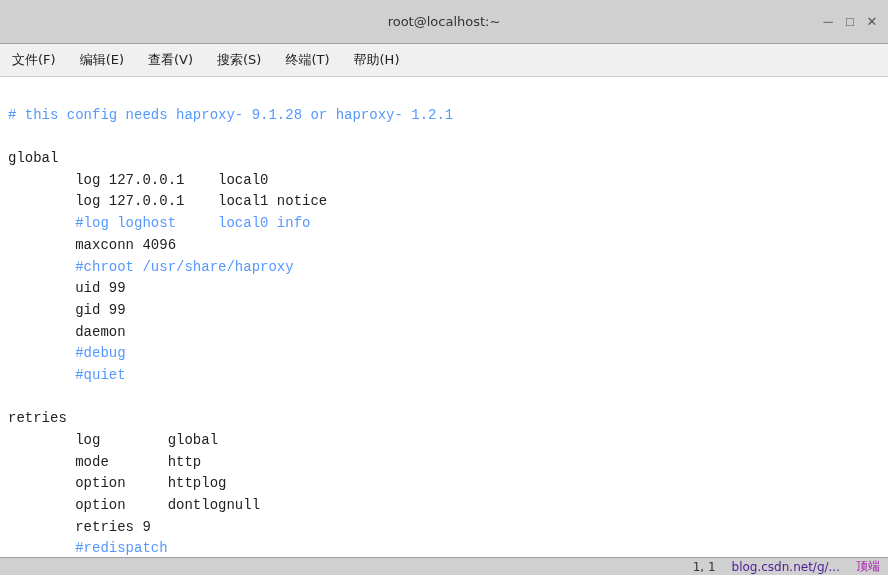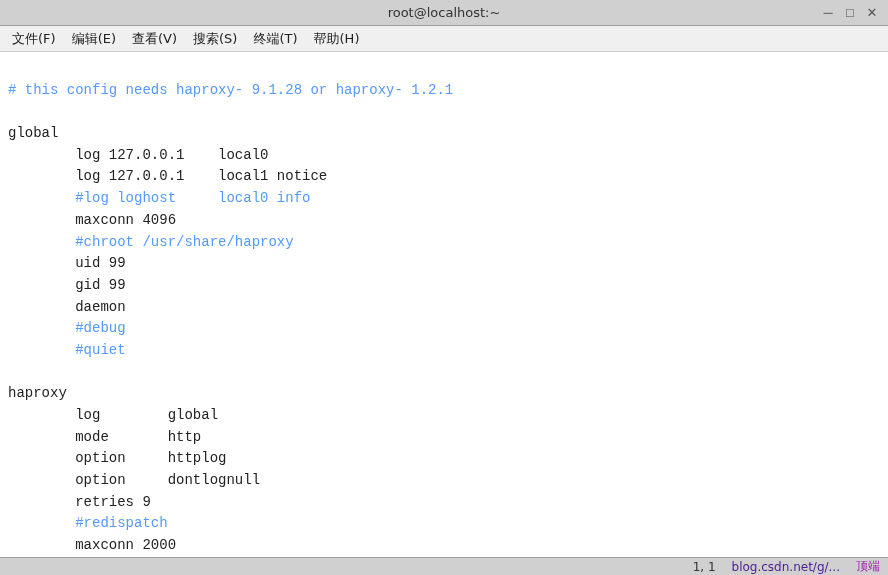--- a/index.html
+++ b/index.html
@@ -19,21 +19,21 @@
     .window {
       width: 888px;
       height: 575px;
       display: flex;
       flex-direction: column;
       background: #ffffff;
     }
 
     .title-bar {
       background: #d0d0d0;
-      height: 26px;
+      height: 44px;
       display: flex;
       align-items: center;
       justify-content: space-between;
       padding: 12px 8px;
       border-bottom: 1px solid #a0a0a0;
     }
 
     .title-bar-title {
       flex: 1;
       text-align: center;
@@ -59,23 +59,23 @@
       align-items: center;
       justify-content: center;
       padding: 0;
     }
 
     .menu-bar {
       background: #f0f0f0;
       height: 26px;
       display: flex;
       align-items: center;
-      padding: 9px 4px;
+      padding: 16px 4px;
       border-bottom: 1px solid #ccc;
-      gap: 0;
+      gap: 8px;
     }
 
     .menu-item {
       padding: 2px 8px;
       font-size: 13px;
       color: #222;
       cursor: pointer;
       font-family: 'DejaVu Sans', Arial, sans-serif;
       border-radius: 2px;
     }
@@ -165,21 +165,21 @@
 <span class="normal-text">        log 127.0.0.1    local1 notice</span>
 <span class="comment-line">        #log loghost     local0 info</span>
 <span class="normal-text">        maxconn 4096</span>
 <span class="comment-line">        #chroot /usr/share/haproxy</span>
 <span class="normal-text">        uid 99</span>
 <span class="normal-text">        gid 99</span>
 <span class="normal-text">        daemon</span>
 <span class="comment-line">        #debug</span>
 <span class="comment-line">        #quiet</span>
 
-<span class="normal-text">haproxy</span>
+<span class="normal-text">retries</span>
 <span class="normal-text">        log        global</span>
 <span class="normal-text">        mode       http</span>
 <span class="normal-text">        option     httplog</span>
 <span class="normal-text">        option     dontlognull</span>
 <span class="normal-text">        retries 9</span>
 <span class="comment-line">        #redispatch</span>
 <span class="normal-text">        maxconn 2000</span>
 
     </div>
   </div>

